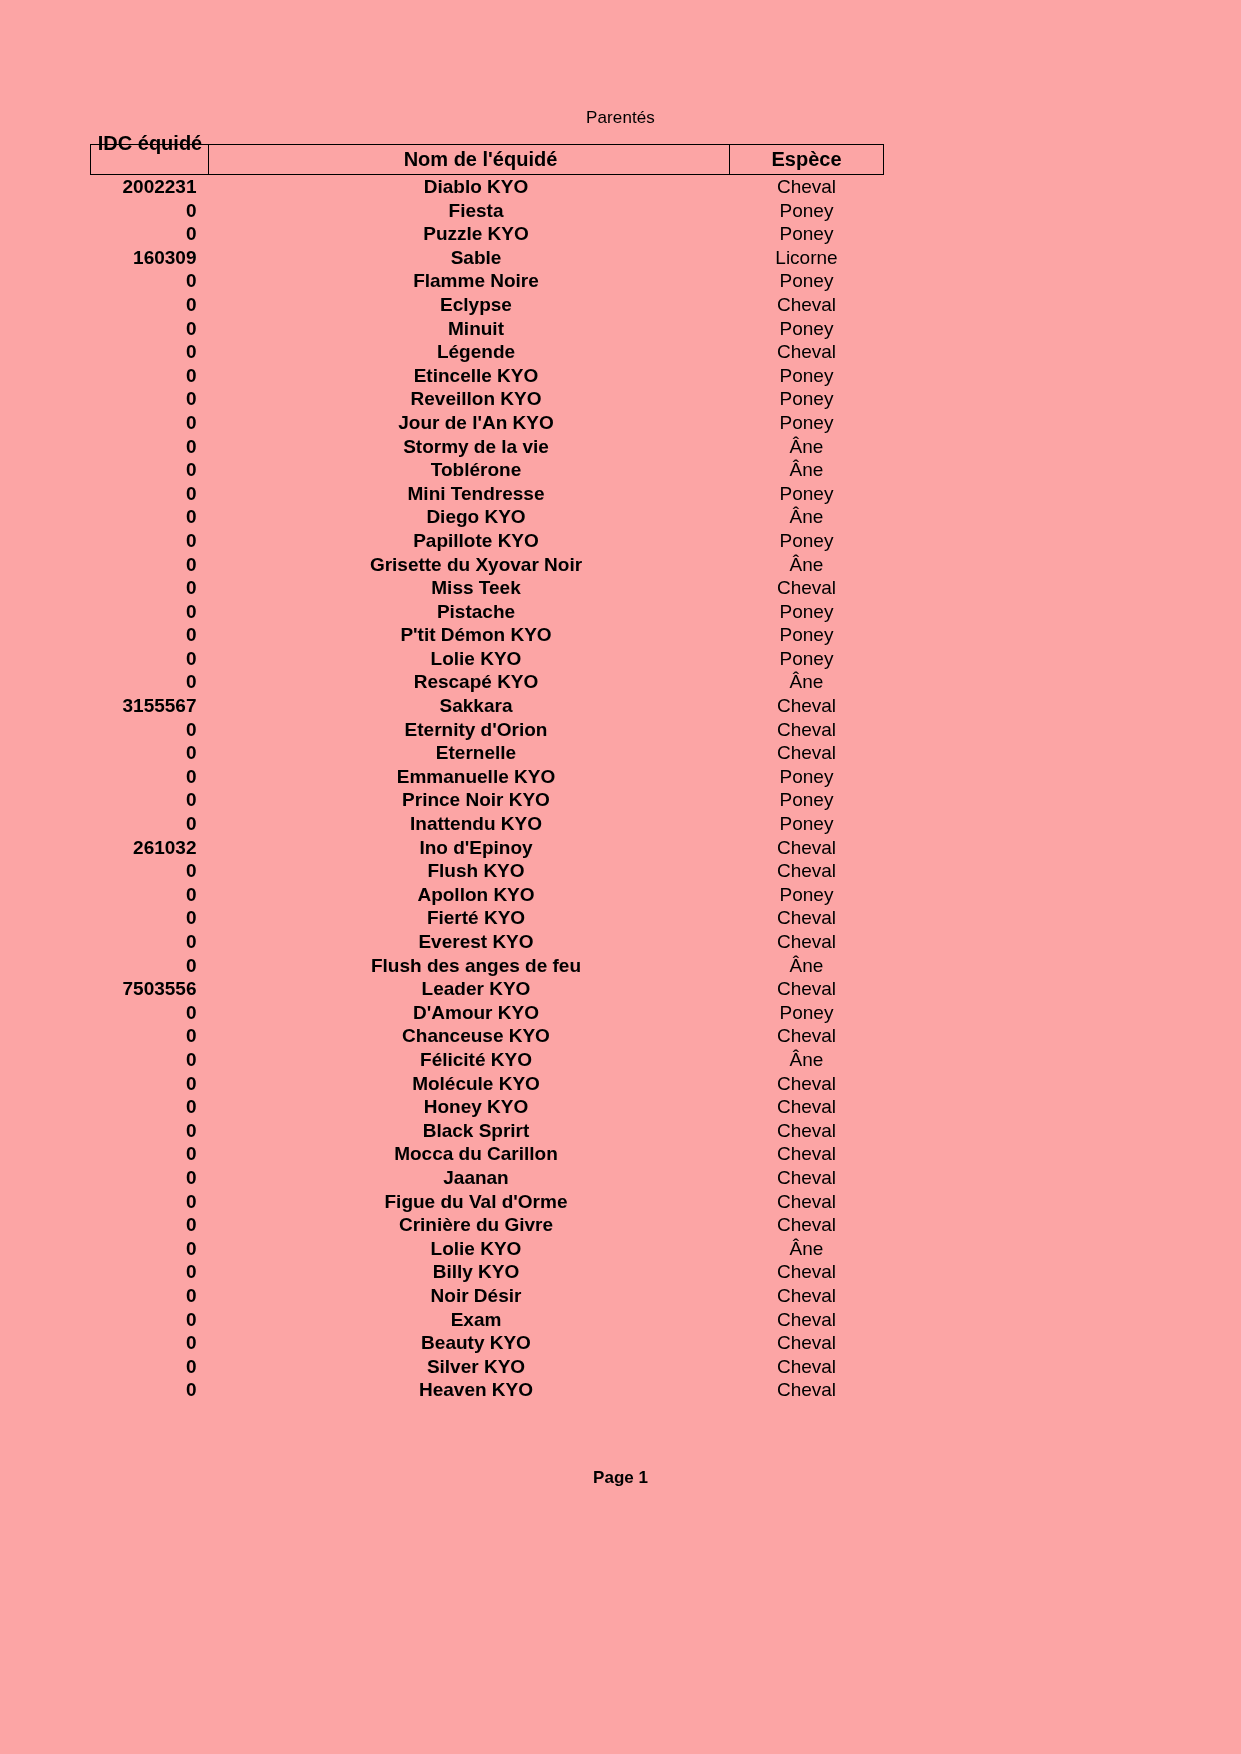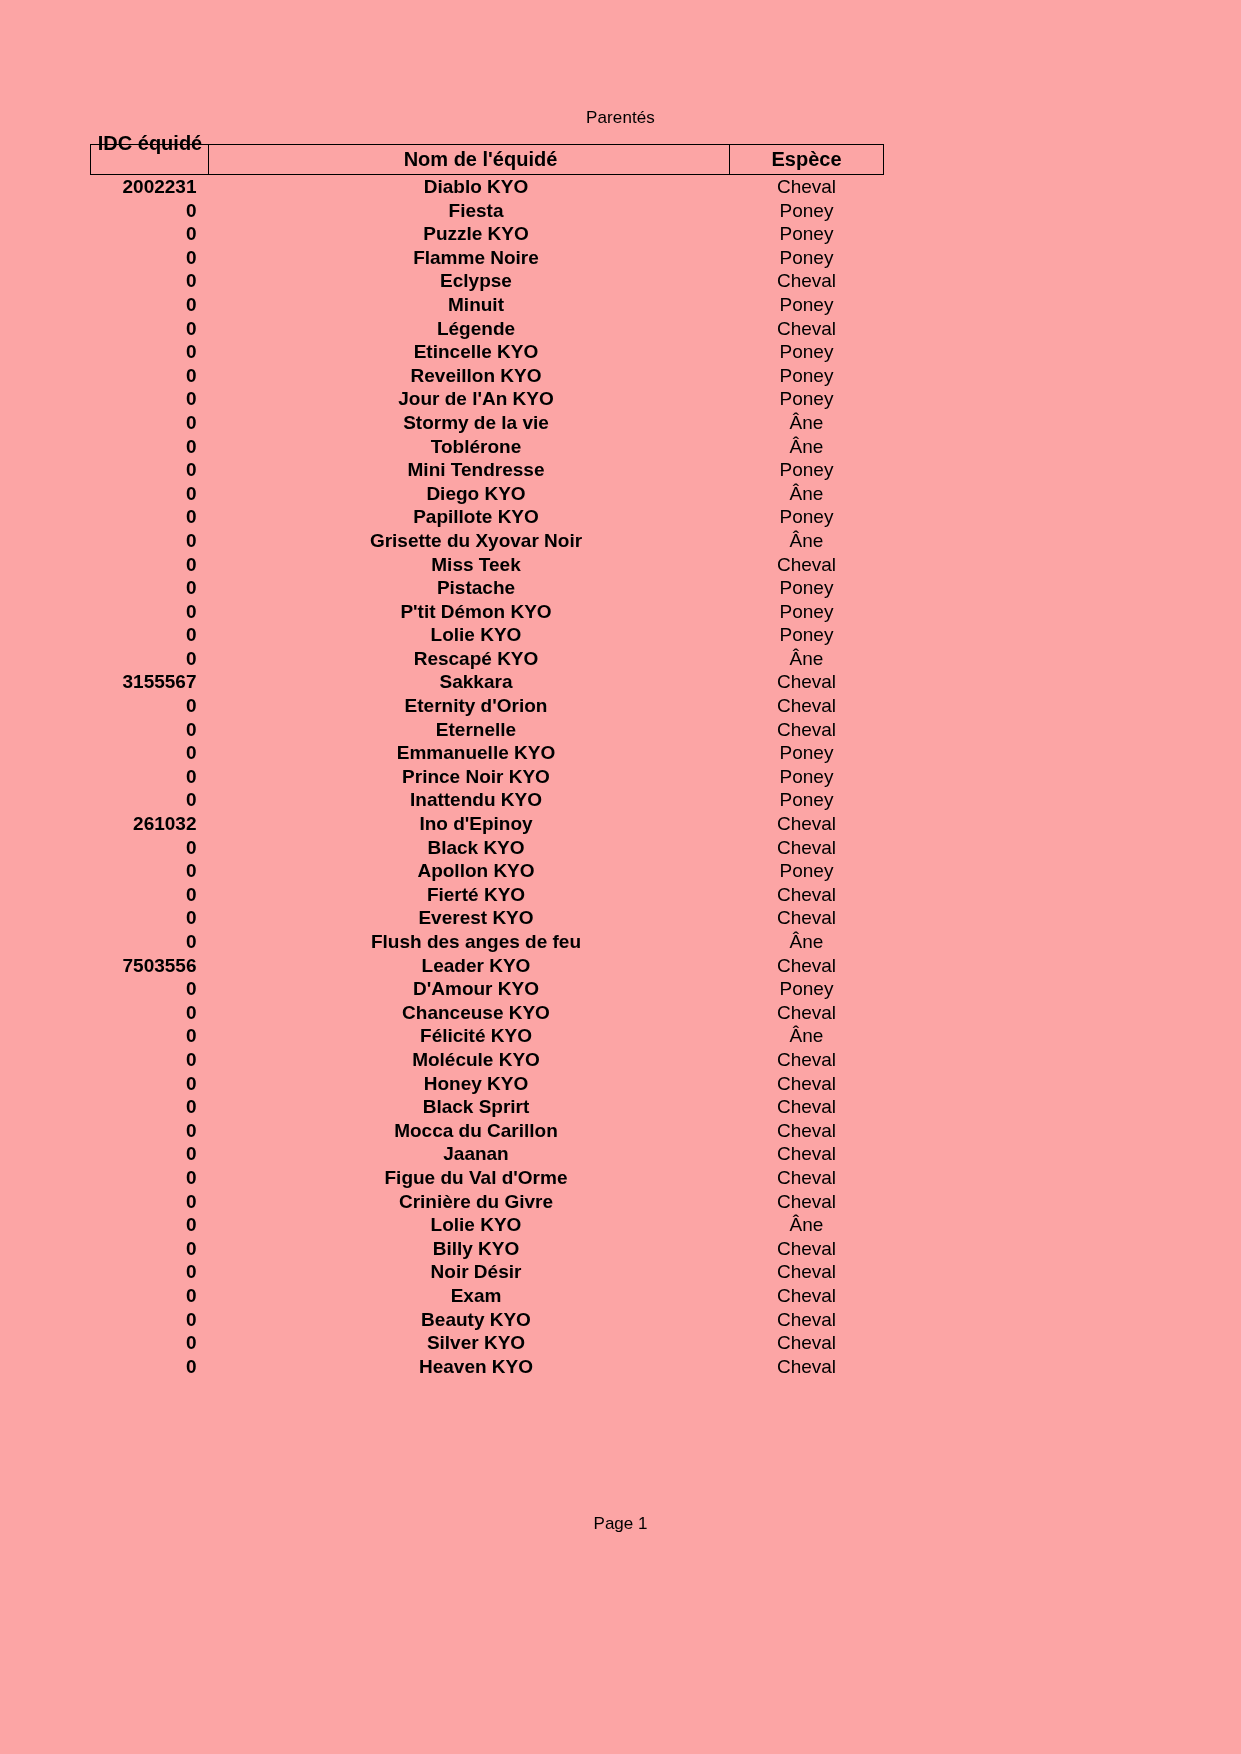--- a/index.html
+++ b/index.html
@@ -114,22 +114,21 @@
 
   
   .page-footer {
     position: absolute;
     left: 0;
     top: 1468px;
     width: 1241px;
     text-align: center;
     font-size: 17px;
     line-height: 20px;
-    font-weight: normal;
-    margin-top: 46px;
+    font-weight: bold;
   }
 </style>
 </head>
 <body>
 
 <div class="page">
 
   <div class="report-title">Parentés</div>
 
   <div class="table-wrap">
@@ -162,20 +161,25 @@
             <td class="idc">0</td>
             <td class="nom">Fiesta</td>
             <td class="esp">Poney</td>
           </tr>
           <tr>
             <td class="idc">0</td>
             <td class="nom">Puzzle KYO</td>
             <td class="esp">Poney</td>
           </tr>
           <tr>
+            <td class="idc">160309</td>
+            <td class="nom">Sable</td>
+            <td class="esp">Licorne</td>
+          </tr>
+          <tr>
             <td class="idc">0</td>
             <td class="nom">Flamme Noire</td>
             <td class="esp">Poney</td>
           </tr>
           <tr>
             <td class="idc">0</td>
             <td class="nom">Eclypse</td>
             <td class="esp">Cheval</td>
           </tr>
           <tr>
@@ -288,21 +292,21 @@
             <td class="nom">Inattendu KYO</td>
             <td class="esp">Poney</td>
           </tr>
           <tr>
             <td class="idc">261032</td>
             <td class="nom">Ino d'Epinoy</td>
             <td class="esp">Cheval</td>
           </tr>
           <tr>
             <td class="idc">0</td>
-            <td class="nom">Black KYO</td>
+            <td class="nom">Flush KYO</td>
             <td class="esp">Cheval</td>
           </tr>
           <tr>
             <td class="idc">0</td>
             <td class="nom">Apollon KYO</td>
             <td class="esp">Poney</td>
           </tr>
           <tr>
             <td class="idc">0</td>
             <td class="nom">Fierté KYO</td>

